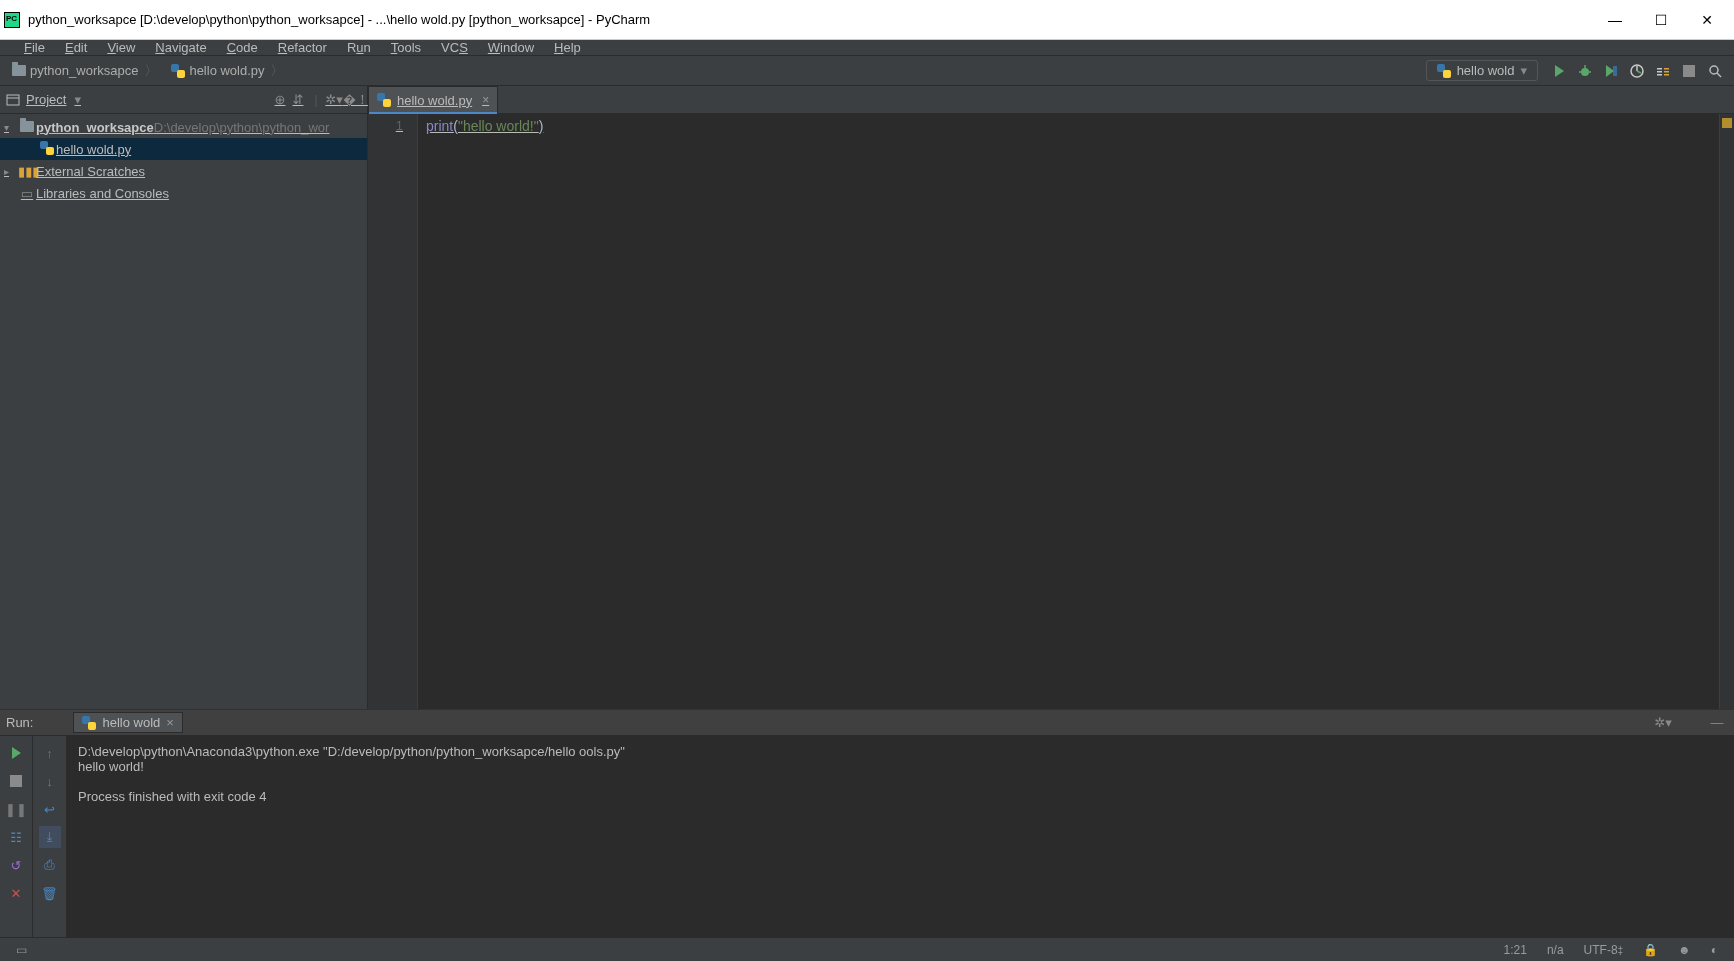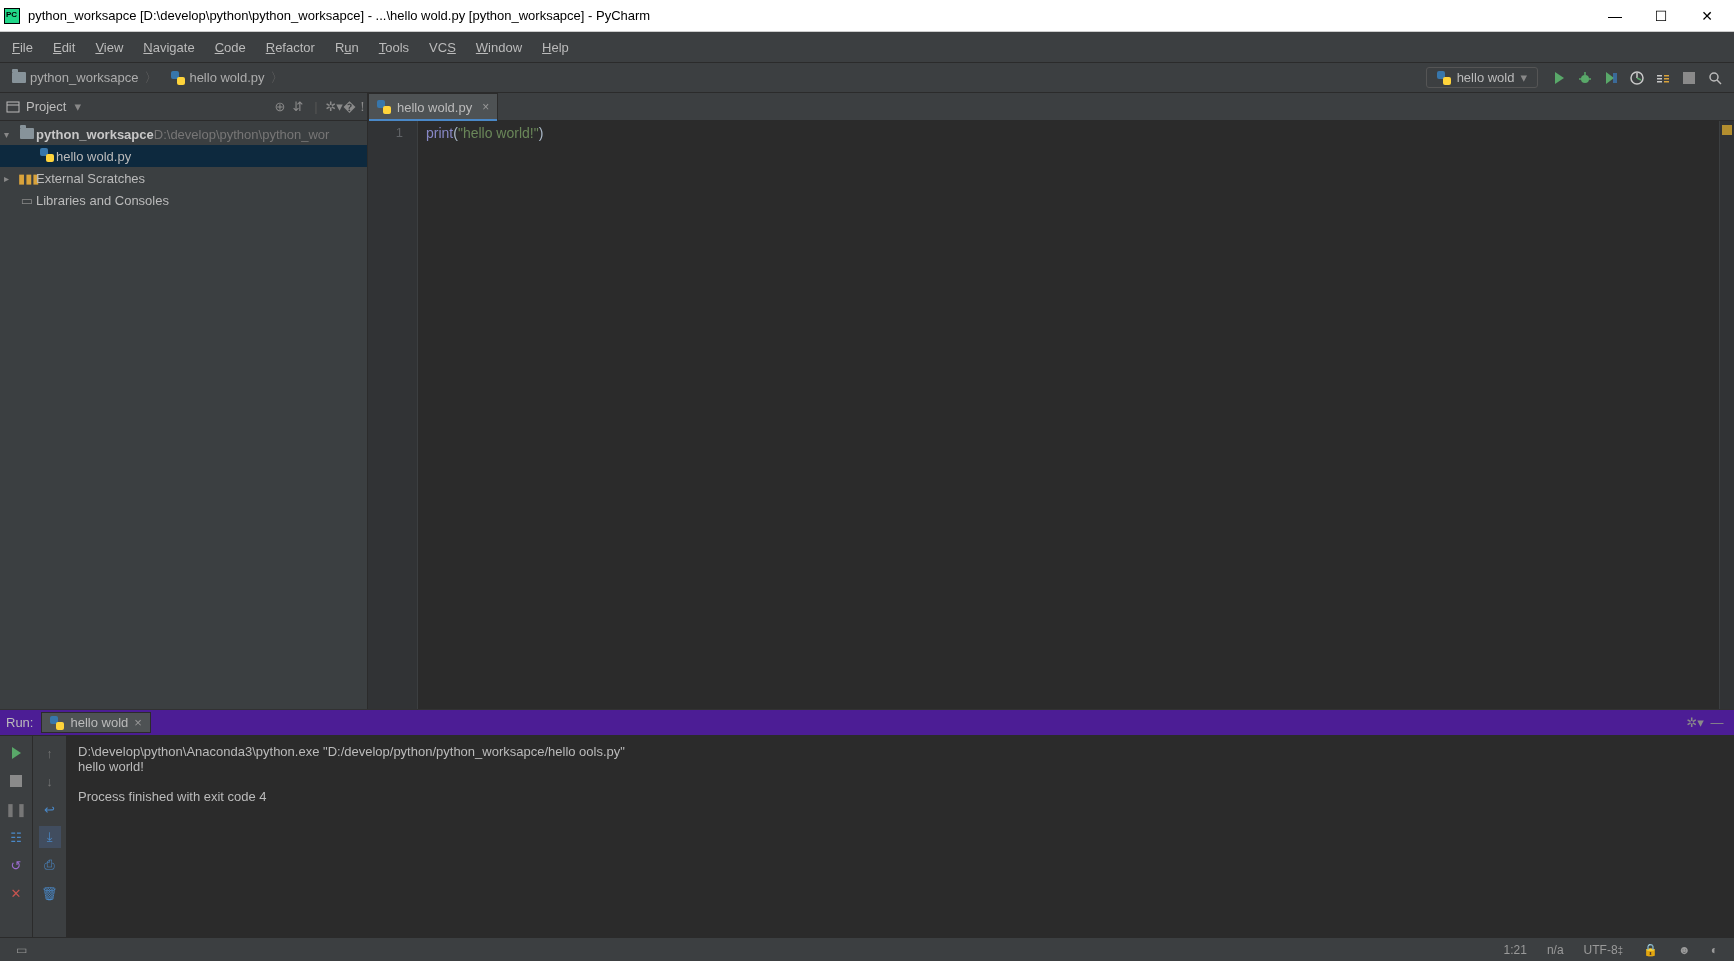--- a/index.html
+++ b/index.html
@@ -1,40 +1,40 @@
 <!DOCTYPE html>
 <html><head>
 <meta charset="utf-8">
 <style>
   * { margin:0; padding:0; box-sizing:border-box; font-family:"Segoe UI",Arial,sans-serif; }
   body { width:1734px; height:961px; background:#3c3f41; color:#bbbbbb; font-size:13px; overflow:hidden; display:flex; flex-direction:column; }
 
   
-  .titlebar { height:32px; background:#ffffff; color:#000; display:flex; align-items:center; padding:0 4px; border-bottom:1px solid #ccc; }
+  .titlebar { height:40px; background:#ffffff; color:#000; display:flex; align-items:center; padding:0 4px; border-bottom:1px solid #ccc; }
   .titlebar .app-icon { width:16px; height:16px; background:#21d789; border:1px solid #000; margin-right:8px; position:relative; }
   .titlebar .app-icon::after{content:"PC"; font-size:8px; position:absolute; top:1px; left:1px; color:#000; font-weight:bold;}
   .titlebar .title-text { flex:1; font-size:13px; }
   .titlebar .win-controls { display:flex; }
   .titlebar .win-btn { width:46px; height:32px; display:flex; align-items:center; justify-content:center; font-size:14px; cursor:default; }
 
   
-  .menubar { height:31px; background:#3c3f41; display:flex; align-items:center; padding:0 2px; border-bottom:1px solid #2b2b2b; }
+  .menubar { height:16px; background:#3c3f41; display:flex; align-items:center; padding:0 14px; border-bottom:1px solid #2b2b2b; }
   .menubar .menu-item { padding:4px 10px; cursor:default; color:#bbbbbb; }
   .menubar .menu-item u{ text-decoration:underline; }
 
   
   .navbar { height:30px; background:#3c3f41; display:flex; align-items:center; padding:0 6px; border-bottom:1px solid #2b2b2b; }
   .navbar .crumb { display:flex; align-items:center; gap:4px; padding:2px 6px; color:#adadad; }
   .navbar .crumb .chev{ color:#666; margin:0 2px;}
   .navbar .spacer { flex:1; }
   .navbar .run-config { background:#3c3f41; border:1px solid #555; padding:2px 10px; display:flex; align-items:center; gap:6px; border-radius:3px; margin-right:8px; }
   .navbar .tool-icon { width:22px; height:22px; display:flex; align-items:center; justify-content:center; margin:0 2px; cursor:default; }
 
   
-  .main { flex:1; display:flex; min-height:0; }
+  .main { flex:1; display:flex; min-height:0;text-decoration:underline; }
 
   
   .project-panel { width:368px; background:#3b3f41; border-right:1px solid #2b2b2b; display:flex; flex-direction:column; }
   .project-header { height:28px; display:flex; align-items:center; padding:0 6px; border-bottom:1px solid #2b2b2b; background:#3c3f41; }
   .project-header .ph-title { display:flex; align-items:center; gap:6px; }
   .project-header .spacer{flex:1;}
   .project-header .ph-icon{ width:18px; text-align:center; color:#8a8a8a; cursor:default;}
   .project-tree { flex:1; overflow:auto; padding:2px 0; font-size:13px; }
   .tree-row { display:flex; align-items:center; height:22px; padding-left:4px; white-space:nowrap; }
   .tree-row.file-sel { background:#0d293e; }
@@ -54,21 +54,21 @@
   .editor-body { flex:1; display:flex; background:#2b2b2b; position:relative; }
   .gutter { width:50px; background:#313335; color:#606366; text-align:right; padding:4px 14px 0 0; font-family:Consolas,monospace; font-size:13px; border-right:1px solid #3c3f41;}
   .code { flex:1; padding:4px 8px; font-family:Consolas,"Courier New",monospace; font-size:14px; color:#a9b7c6; white-space:pre; border-right:1px solid #3c3f41; margin-right:14px;}
   .code .fn{ color:#8888c6;}
   .code .str{ color:#6a8759;}
   .right-gutter{ width:14px; background:#313335; position:absolute; right:0; top:0; bottom:0;}
   .right-gutter .warn{ width:10px; height:10px; background:#b38e2f; margin:4px auto;}
 
   
   .run-window { height:228px; background:#2b2b2b; border-top:1px solid #323232; display:flex; flex-direction:column; }
-  .run-header { height:26px; background:#4c1d95; display:flex; align-items:center; padding:12px 6px; border-bottom:1px solid #2b2b2b;}
+  .run-header { height:26px; background:#404040; display:flex; align-items:center; padding:12px 6px; border-bottom:1px solid #2b2b2b;gap:32px;}
   .run-header .rh-title{ margin-right:8px;}
   .run-header .rh-tab{ background:#4e5254; padding:2px 8px; display:flex; align-items:center; gap:6px; border:1px solid #2b2b2b;}
   .run-header .spacer{flex:1;}
   .run-body { flex:1; display:flex; }
   .run-left-tools { width:32px; background:#3c3f41; display:flex; flex-direction:column; align-items:center; padding-top:6px; gap:6px;}
   .run-left-tools2 { width:34px; background:#3c3f41; display:flex; flex-direction:column; align-items:center; padding-top:6px; gap:6px; border-left:1px solid #2b2b2b;}
   .run-tool-btn{ width:22px; height:22px; display:flex; align-items:center; justify-content:center; color:#8a8a8a; cursor:default;}
   .run-tool-btn.sel{ background:#4a6a9d55;}
   .run-console { flex:1; padding:8px 12px; font-family:"NSimSun",Consolas,monospace; font-size:13px; color:#bbbbbb; white-space:pre-wrap; }
 

